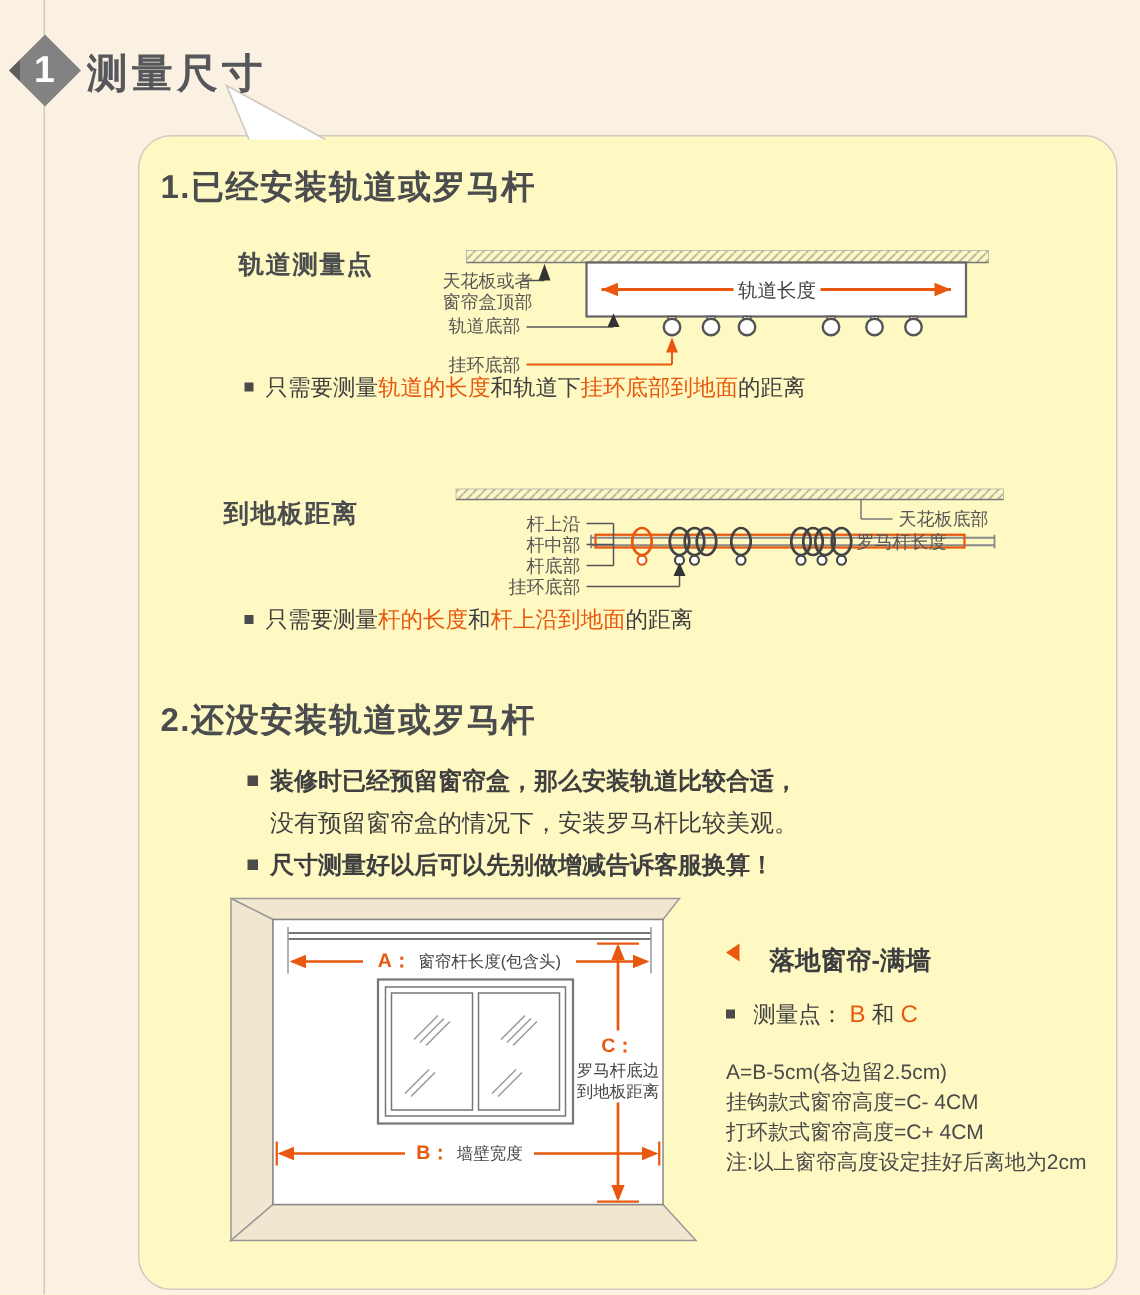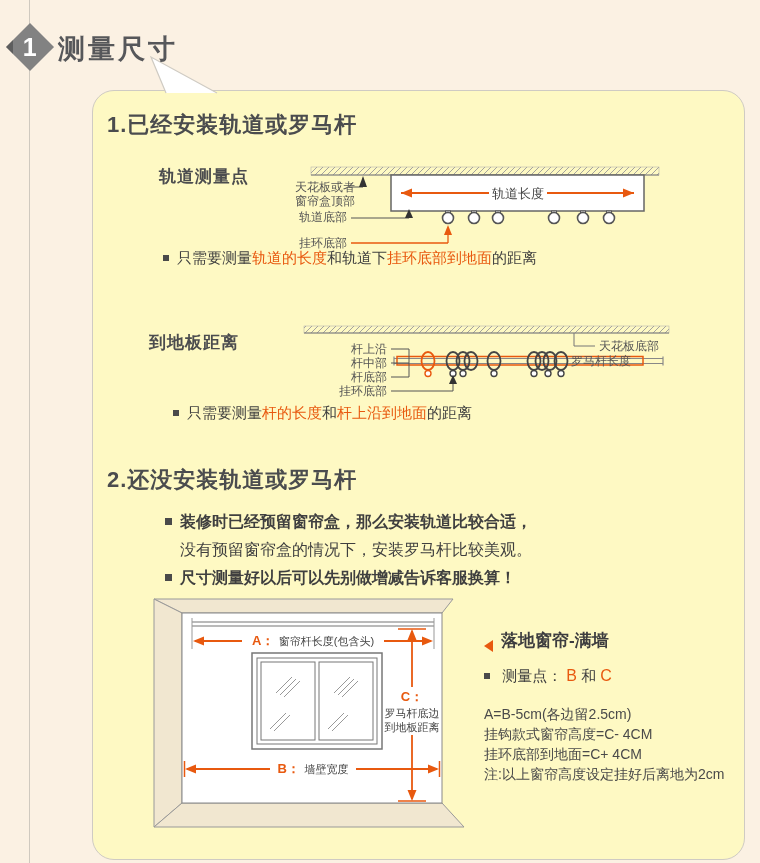--- a/index.html
+++ b/index.html
@@ -44,21 +44,21 @@
     margin-right:8px; vertical-align:2px;
   }
   .sq.small { width:6px; height:6px; }
 
   .s2-bullets { font-size:16px; color:#3f3f3f; line-height:21px; }
   .s2-bullets .row { margin-bottom:7px;font-weight:bold; }
   .s2-bullets .cont { padding-left:15px; margin-top:2px; margin-bottom:7px; }
 
   
   .panel { position:absolute; left:391px; top:538px; width:250px; }
-  .panel-title { display:flex; align-items:flex-end; gap:8px; font-size:17px; font-weight:bold; color:#3d3d3f; }
+  .panel-title { display:flex; align-items:flex-start; gap:20px; font-size:17px; font-weight:bold; color:#3d3d3f; }
   .tri-left {
     width:0; height:0; border-top:6px solid transparent; border-bottom:6px solid transparent;
     border-right:9px solid #e8590f;
   }
   .panel-point { margin-top:15px; font-size:15px; color:#3f3f3f; }
   .panel-point .hl { color:#e8590f; font-size:16px; }
   .panel-formulas { margin-top:18px; font-size:14px; color:#4a4a4a; line-height:20px; }
 
   svg text { font-family:"Liberation Sans", sans-serif; }
 </style>
@@ -198,21 +198,21 @@
       <line x1="100" y1="32" x2="118" y2="32"></line>
       <line x1="100" y1="46" x2="118" y2="46"></line>
       <line x1="100" y1="60" x2="118" y2="60"></line>
       <line x1="118" y1="32" x2="118" y2="60"></line>
       <line x1="100" y1="74" x2="162" y2="74"></line>
       <line x1="162" y1="74" x2="162" y2="66"></line>
     </g>
     <polygon points="158,67 166,67 162,58" fill="#333"></polygon>
   </svg>
 
-  <div class="abs note" style="left:80px; top:313px;text-align:right;">
+  <div class="abs note" style="left:70px; top:313px;text-align:right;">
     <span class="sq small"></span><span>只需要测量</span><span class="hl">杆的长度</span><span>和</span><span class="hl">杆上沿到地面</span><span>的距离</span>
   </div>
 
   <div class="abs h-section" style="left:14px; top:374px;">2.还没安装轨道或罗马杆</div>
 
   <div class="abs s2-bullets" style="left:72px; top:420px; width:440px;">
     <div class="row"><span class="sq"></span><span>装修时已经预留窗帘盒，那么安装轨道比较合适，</span></div>
     <div class="cont"><span>没有预留窗帘盒的情况下，安装罗马杆比较美观。</span></div>
     <div class="row"><span class="sq"></span><span>尺寸测量好以后可以先别做增减告诉客服换算！</span></div>
   </div>
@@ -287,18 +287,18 @@
     <div class="panel-point">
       <span class="sq small"></span>
       <span>测量点：</span>
       <span class="hl">B</span>
       <span>和</span>
       <span class="hl">C</span>
     </div>
     <div class="panel-formulas">
       <div>A=B-5cm(各边留2.5cm)</div>
       <div>挂钩款式窗帘高度=C- 4CM</div>
-      <div>挂环底部到地面=C+ 4CM</div>
+      <div>打环款式窗帘高度=C+ 4CM</div>
       <div>注:以上窗帘高度设定挂好后离地为2cm</div>
     </div>
   </div>
 
 </div>
 
 </body></html>

